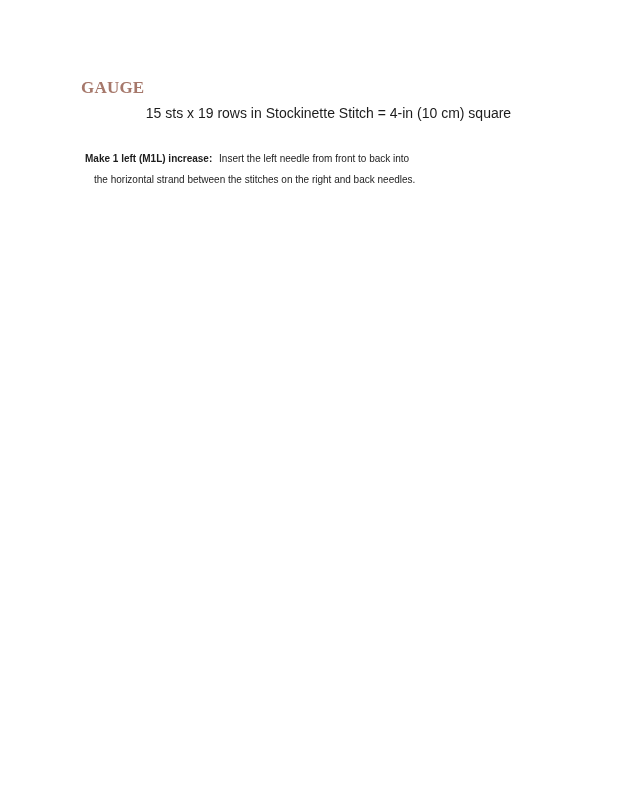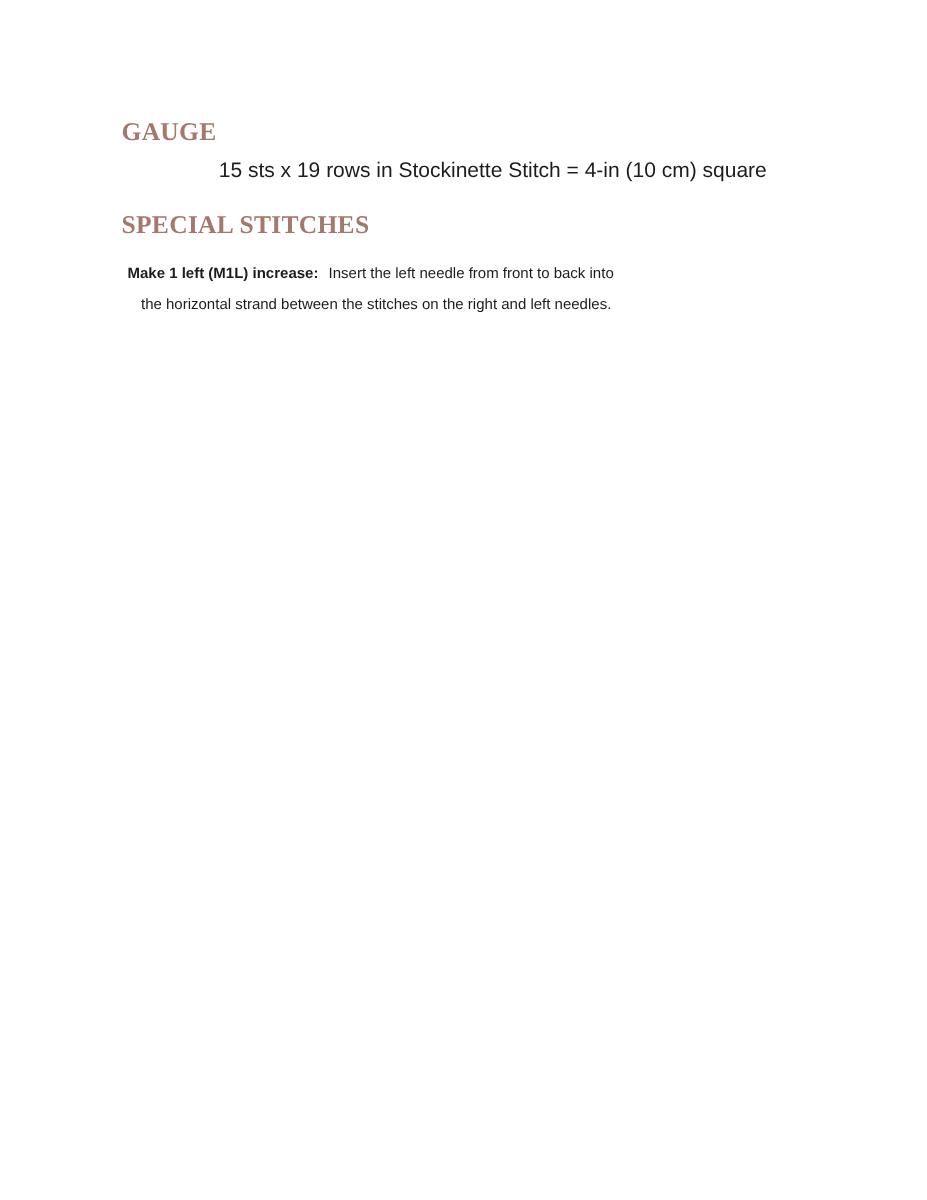--- a/index.html
+++ b/index.html
@@ -59,21 +59,20 @@
 
 <div class="page">
   <div class="content">
 
     <section>
       <h2 class="section-heading">GAUGE</h2>
       <p class="body-text">15 sts x 19 rows in Stockinette Stitch = 4-in (10 cm) square</p>
     </section>
 
     <section class="section-special">
-      <h2 class="section-heading">SPECIAL STITCHES</h2>
       <p class="entry">
         <span class="line first"><b>Make 1 left (M1L) increase:</b> <span>Insert the left needle from front to back into</span></span>
-        <span class="line cont">the horizontal strand between the stitches on the right and left needles.</span>
+        <span class="line cont">the horizontal strand between the stitches on the right and back needles.</span>
       </p>
     </section>
 
   </div>
 </div>
 
 </body></html>

